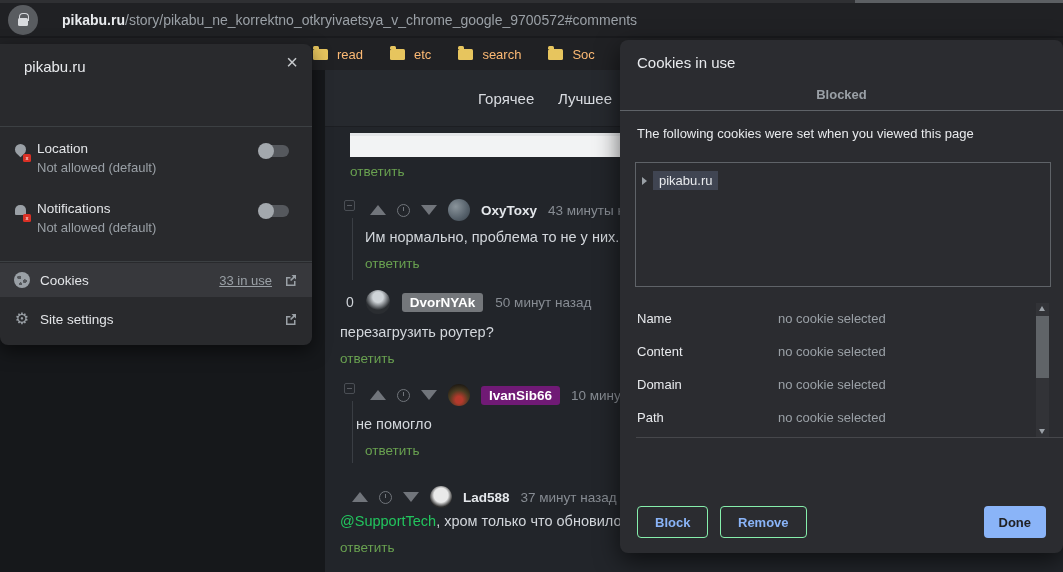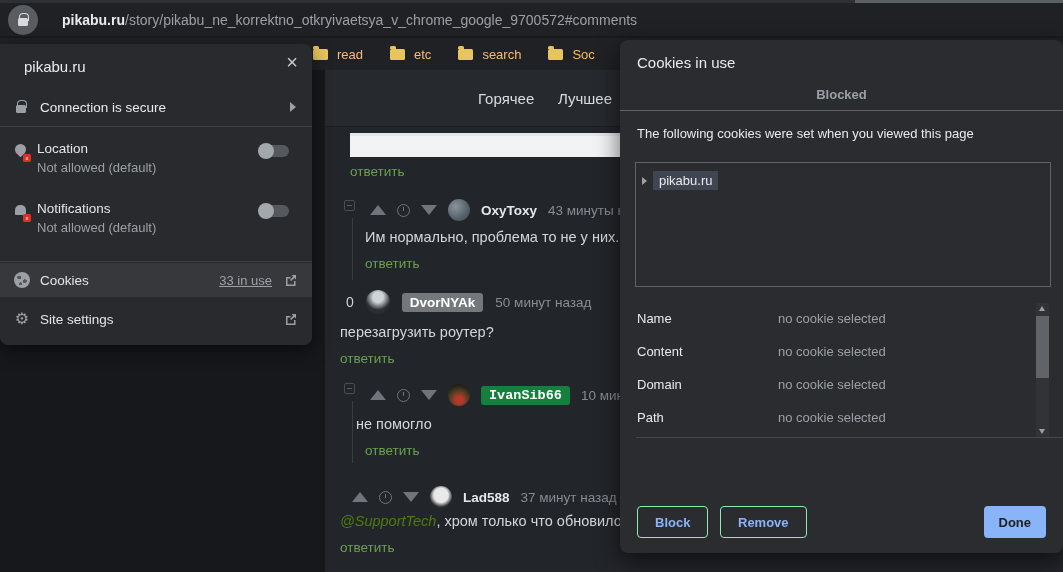--- a/index.html
+++ b/index.html
@@ -30,40 +30,40 @@
   .bm-label { color:#fdba74; font-size:13px; }
   .folder-icon { width:15px; height:11px; background:#e7c55e; border-radius:1.5px; position:relative; }
   .folder-icon::before { content:''; position:absolute; top:-3px; left:0; width:6px; height:3px; background:#e7c55e; border-radius:1.5px 1.5px 0 0; }
 
   
   .content-col { position:absolute; left:325px; top:70px; right:0; bottom:0; background:#22252a; }
   .site-header { position:absolute; left:325px; top:70px; right:0; height:57px; background:#26292e; border-bottom:1px solid #1c1e22; }
   .nav-link { position:absolute; top:20px; color:#d9dce1; font-size:15px; cursor:pointer; }
   .shot-box { position:absolute; left:350px; top:133px; width:330px; height:24px; background:#f2f3f4; border-top:3px solid #e4e6e8; }
   .reply { color:#69a150; font-size:13.5px; cursor:pointer; display:inline-block; }
-  .mention { color:#4d7c0f;font-style:italic; }
+  .mention { color:#22c55e; }
 
   .comment { position:absolute; width:320px; }
   .c-row { position:absolute; display:flex; align-items:center; }
   .c-text { position:absolute; color:#d3d7dc; font-size:14.5px; white-space:nowrap; }
   .collapse-box { position:absolute; width:11px; height:11px; border:1px solid #4a4e54; border-radius:2px; color:#787c82; font-size:9px; line-height:9px; text-align:center; cursor:pointer; }
   .thread-line { position:absolute; width:1px; background:#3a3e44; }
   .arr-up { width:0; height:0; border-left:8px solid transparent; border-right:8px solid transparent; border-bottom:10px solid #71757b; cursor:pointer; }
   .arr-down { width:0; height:0; border-left:8px solid transparent; border-right:8px solid transparent; border-top:10px solid #71757b; cursor:pointer; }
   .clock-icon { width:13px; height:13px; border:1.5px solid #71757b; border-radius:50%; position:relative; }
   .clock-icon::after { content:''; position:absolute; left:4.5px; top:2px; width:1.5px; height:4px; background:#71757b; }
   .avatar { width:22px; height:22px; border-radius:50%; flex:none; }
   .av-oxytoxy { background:radial-gradient(circle at 35% 35%, #8a949b, #55606a 60%, #39424a); }
   .av-dvornyak { width:24px; height:24px; background:radial-gradient(circle at 50% 30%, #cfd4d8 25%, #2a2d31 62%); }
   .av-ivansib { background:radial-gradient(circle at 50% 72%, #b4392c 18%, #4a3c22 50%, #201b14 80%); }
   .av-lad { background:radial-gradient(circle at 50% 42%, #e9e9e9 42%, #2b2b2b 70%); }
   .uname { color:#e4e7eb; font-weight:bold; font-size:13.5px; cursor:pointer; }
   .badge { padding:2px 8px; border-radius:3px; font-weight:bold; font-size:13.5px; color:#fff; cursor:pointer; }
   .badge-gray { background:#74777b; }
-  .badge-green { background:#15803d;font-family:Liberation Mono, monospace; }
+  .badge-green { background:#701a75; }
   .time { color:#878c93; font-size:13.5px; white-space:nowrap; }
   .rating { color:#cfd3d8; font-size:14px; }
 
   
   .popup { position:absolute; left:0; top:44px; width:312px; height:301px; background:#292a2d; border-radius:0 8px 8px 8px; box-shadow:0 6px 18px rgba(0,0,0,.55); z-index:10; }
   .popup-title { position:absolute; left:24px; top:14px; color:#e8eaed; font-size:15px; }
   .popup-close { position:absolute; right:14px; top:8px; color:#c7cacd; font-size:20px; cursor:pointer; line-height:20px; }
   .secure-row { position:absolute; left:0; right:0; top:44px; height:38px; display:flex; align-items:center; padding:0 16px; cursor:pointer; }
   .secure-label { color:#e8eaed; font-size:13.5px; margin-left:14px; }
   .chev-right { margin-left:auto; width:0; height:0; border-top:5px solid transparent; border-bottom:5px solid transparent; border-left:6px solid #9aa0a6; }
@@ -206,25 +206,20 @@
   <span class="c-text" style="left:0; top:35px;">
     <span class="mention">@SupportTech</span><span>, хром только что обновило</span>
   </span>
   <span class="reply abs" style="left:0; top:62px;">ответить</span>
 </div>
 
 <div class="popup">
   <div class="popup-title">pikabu.ru</div>
   <div class="popup-close">×</div>
 
-  <div class="secure-row">
-    <span class="lock lock-gray"></span>
-    <span class="secure-label">Connection is secure</span>
-    <span class="chev-right"></span>
-  </div>
   <div class="divider" style="top:82px;"></div>
 
   <div class="perm-row" style="top:96px;">
     <span class="perm-icon">
       <span class="pin-shape"></span>
       <span class="red-badge">x</span>
     </span>
     <span class="perm-label">Location</span>
     <span class="perm-sub">Not allowed (default)</span>
     <span class="toggle">

